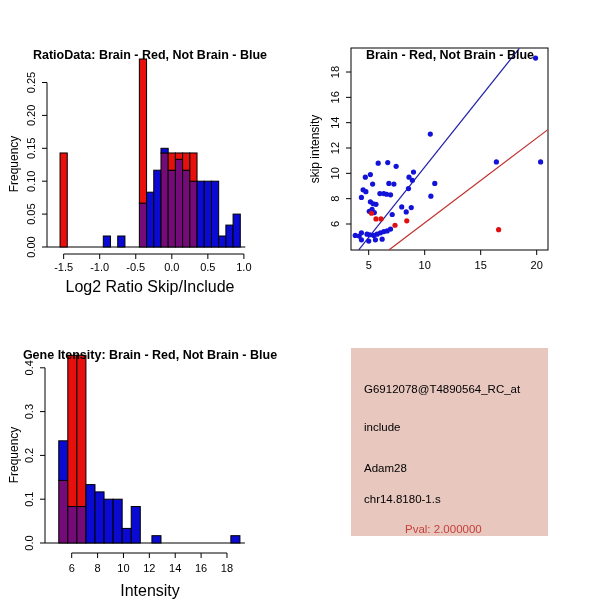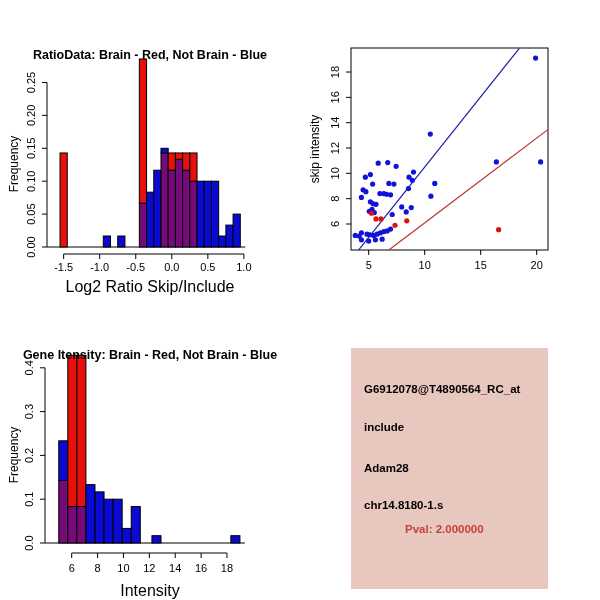--- a/index.html
+++ b/index.html
@@ -15,26 +15,26 @@
   .xlabel{position:absolute;top:278px;left:0;width:100%;text-align:center;
           font-size:16px;color:#000;}
   .panel-bl .xlabel{top:282px;}
   .ylabel{position:absolute;font-size:12px;color:#000;white-space:nowrap;
           transform:translate(-50%,-50%) rotate(-90deg);}
   .panel-tl .ylabel{left:14px;top:164px;}
   .panel-tr .ylabel{left:15px;top:149px;}
   .panel-bl .ylabel{left:14px;top:155px;}
   svg.chart{position:absolute;left:0;top:0;}
   svg text.tick{font-family:"Liberation Sans", sans-serif;font-size:11px;fill:#000;}
-  .info-box{position:absolute;left:51px;top:48px;width:197px;height:241px;font-weight:bold;}
+  .info-box{position:absolute;left:51px;top:48px;width:197px;height:188px;}
   .info-line{position:absolute;left:13px;font-size:11.5px;color:#000;white-space:nowrap;}
   .info-line.l1{top:35px;}
   .info-line.l2{top:73px;}
   .info-line.l3{top:114px;}
-  .info-line.l4{top:151px;}
+  .info-line.l4{top:145px;}
   .info-line.l5{top:175px;}
 </style>
 </head>
 <body>
 
 <div class="canvas">
 
   <div class="panel panel-tl">
     <svg class="chart" width="300" height="300" id="svg-ratio">
         <line x1="47" y1="247" x2="47" y2="82.5" stroke="#000000"></line>
@@ -170,20 +170,21 @@
         <circle cx="196.38" cy="161.9415" r="2.6" fill="#1212D8"></circle>
         <circle cx="235.57999999999998" cy="58.08849999999998" r="2.6" fill="#1212D8"></circle>
         <circle cx="240.62" cy="161.9415" r="2.6" fill="#1212D8"></circle>
         <circle cx="71.5" cy="213.23475000000002" r="2.6" fill="#E01010"></circle>
         <circle cx="75.98" cy="218.934" r="2.6" fill="#E01010"></circle>
         <circle cx="81.02" cy="218.934" r="2.6" fill="#E01010"></circle>
         <circle cx="95.02" cy="225.2665" r="2.6" fill="#E01010"></circle>
         <circle cx="106.78" cy="220.83375" r="2.6" fill="#E01010"></circle>
         <circle cx="198.62" cy="229.69925" r="2.6" fill="#E01010"></circle>
       </svg>
+    <div class="chart-title">Brain - Red, Not Brain - Blue</div>
     <div class="ylabel">skip intensity</div>
   </div>
 
   <div class="panel panel-bl">
     <svg class="chart" width="300" height="300" id="svg-gene">
         <line x1="45" y1="243" x2="45" y2="67.79999999999998" stroke="#000000"></line>
         <line x1="45" y1="243" x2="40" y2="243" stroke="#000000"></line>
         <text x="33" y="243" text-anchor="middle" class="tick" transform="rotate(-90 33 243)">0.0</text>
         <line x1="45" y1="199.2" x2="40" y2="199.2" stroke="#000000"></line>
         <text x="33" y="199.2" text-anchor="middle" class="tick" transform="rotate(-90 33 199.2)">0.1</text>

